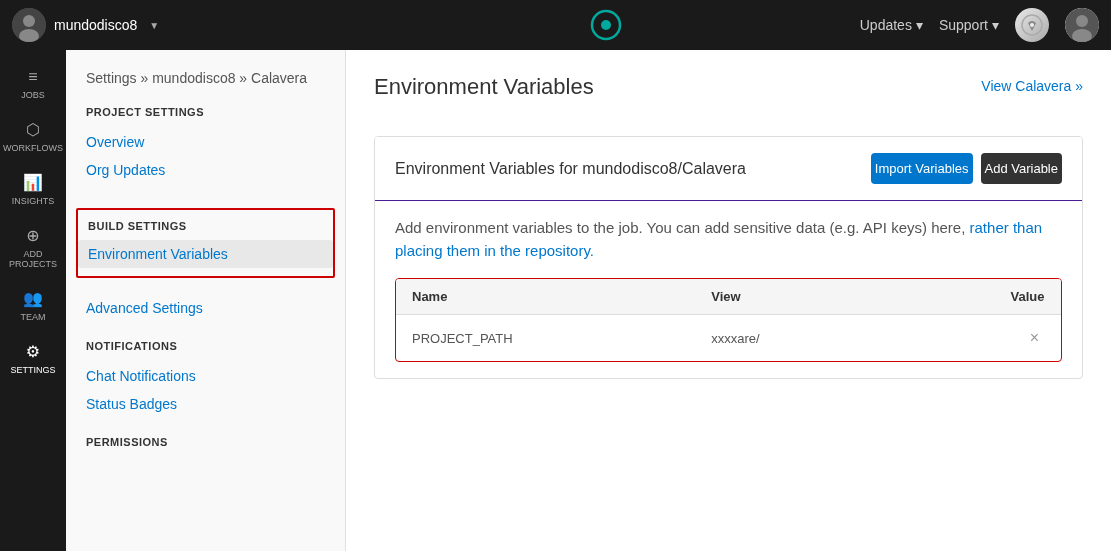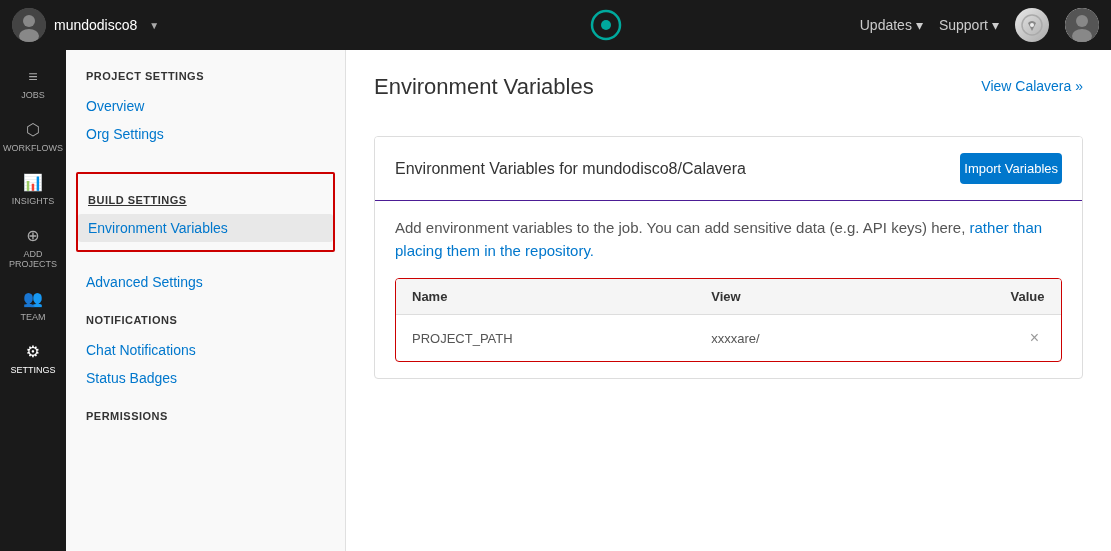--- a/index.html
+++ b/index.html
@@ -177,28 +177,35 @@
       <span class="sidebar-icon">👥</span>
       <span>TEAM</span>
     </div>
     <div class="sidebar-item active">
       <span class="sidebar-icon">⚙</span>
       <span>SETTINGS</span>
     </div>
   </aside>
 
   <div class="left-panel">
+    <div class="breadcrumb">
+      <span>Settings</span>
+      <span> » </span>
+      <span>mundodisco8</span>
+      <span> » </span>
+      <span>Calavera</span>
+    </div>
 
     <div class="section-label">PROJECT SETTINGS</div>
     <a class="nav-item">Overview</a>
-    <a class="nav-item">Org Settings</a>
+    <a class="nav-item">Org Updates</a>
 
     <div style="margin: 14px -10px 0; padding: 10px;">
       <div class="build-settings-box">
-        <div class="section-label" style="margin-top:10px;text-decoration:underline;">BUILD SETTINGS</div>
+        <div class="section-label" style="margin-top:0;">BUILD SETTINGS</div>
         <a class="nav-item active">Environment Variables</a>
       </div>
     </div>
     <a class="nav-item" style="margin-top: 6px;">Advanced Settings</a>
 
     <div class="section-label">NOTIFICATIONS</div>
     <a class="nav-item">Chat Notifications</a>
     <a class="nav-item">Status Badges</a>
 
     <div class="section-label">PERMISSIONS</div>
@@ -208,20 +215,21 @@
     <div class="content-header">
       <h1 class="page-title">Environment Variables</h1>
       <a class="view-link">View Calavera »</a>
     </div>
 
     <div class="card">
       <div class="card-header">
         <span class="card-header-title">Environment Variables for mundodisco8/Calavera</span>
         <div class="card-header-actions">
           <button class="btn btn-blue">Import Variables</button>
+          <button class="btn btn-dark">Add Variable</button>
         </div>
       </div>
       <div class="card-body">
         <p>
           <span>Add environment variables to the job. You can add sensitive data (e.g. API keys) here,</span>
           <a>rather than placing them in the repository.</a>
         </p>
 
         <div class="env-table-wrapper">
           <table class="env-table">

